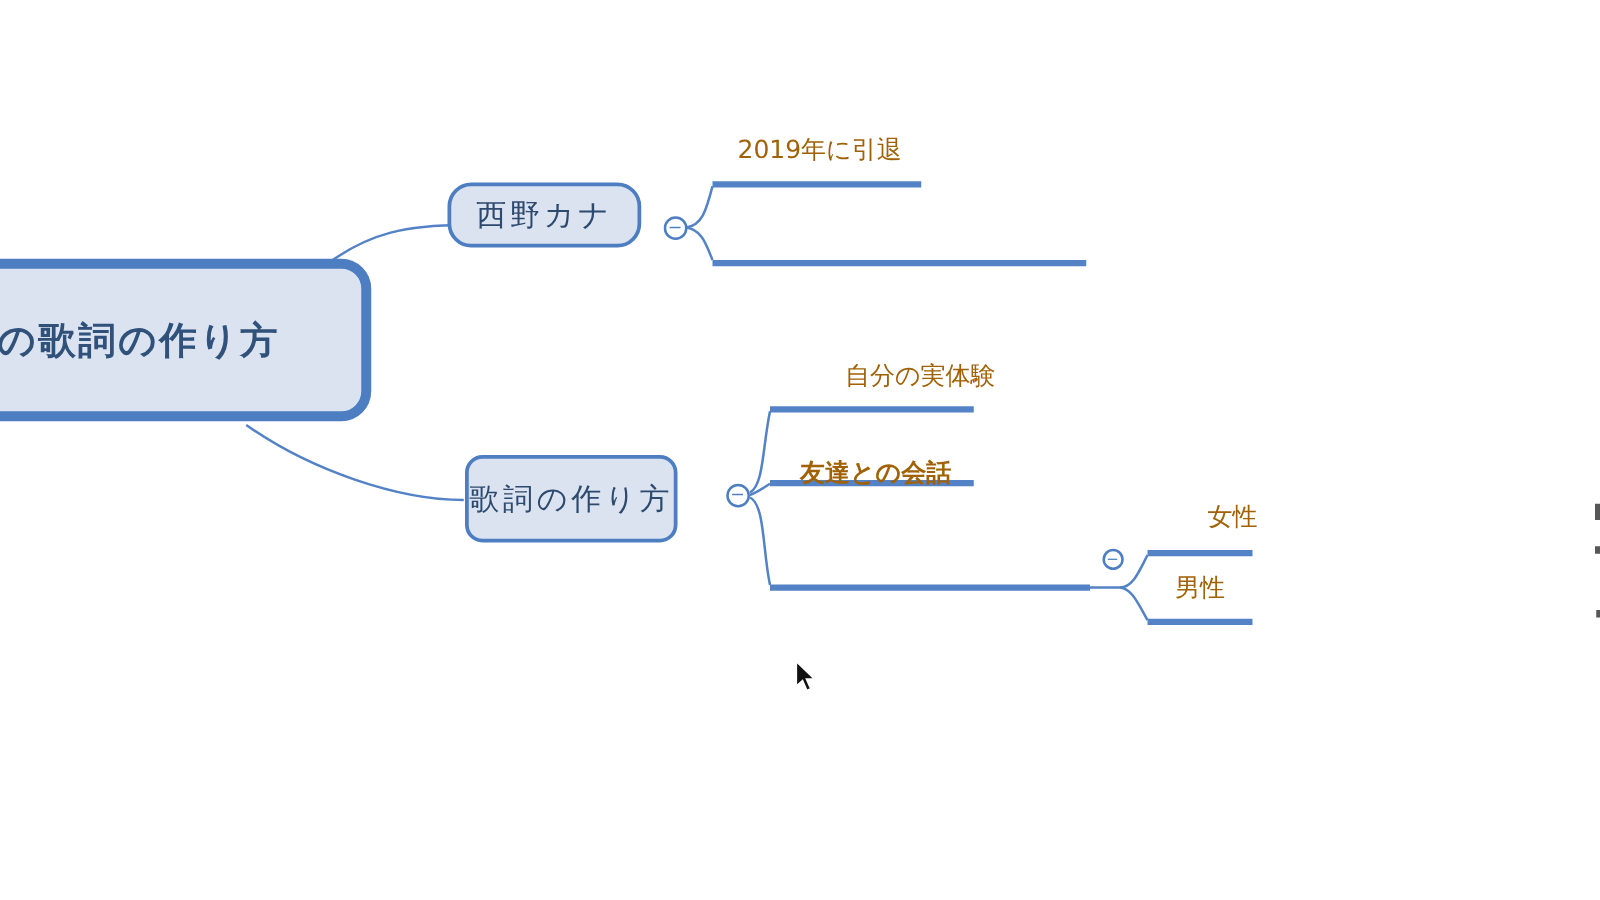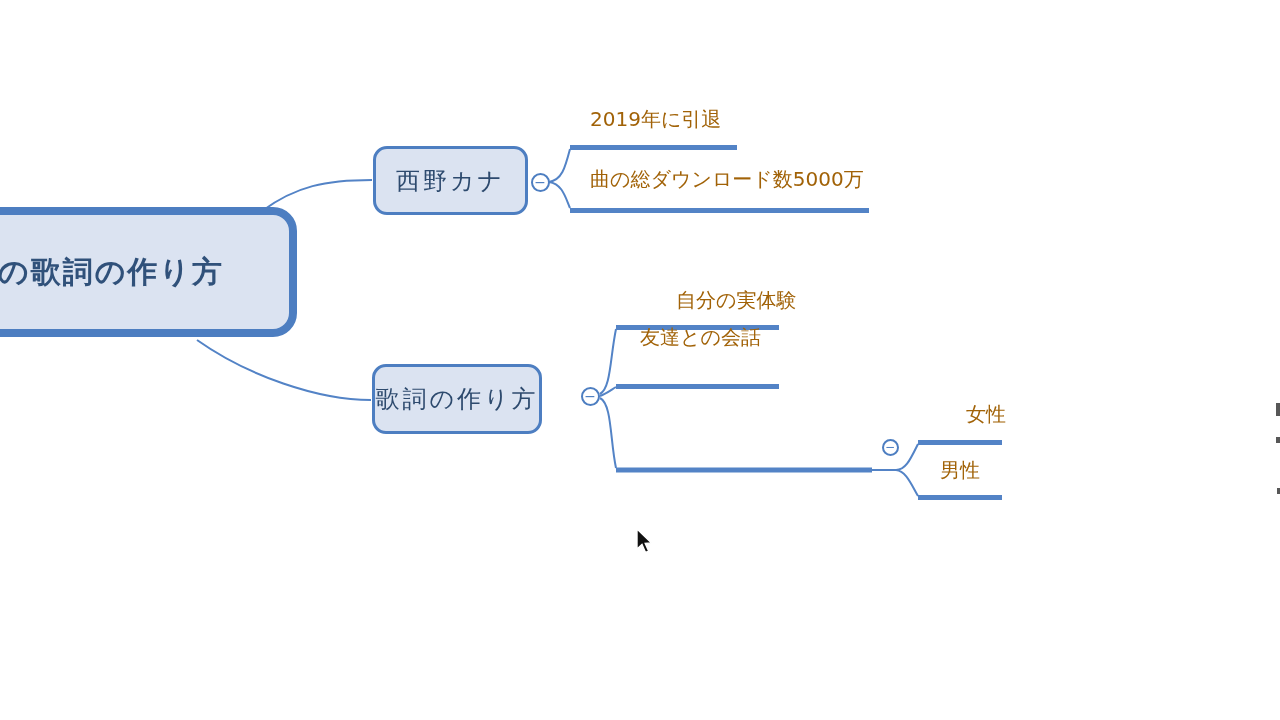--- a/index.html
+++ b/index.html
@@ -95,37 +95,36 @@
       <line x1="616" y1="470" x2="872" y2="470"></line>
       <line x1="918" y1="442.5" x2="1002" y2="442.5"></line>
       <line x1="918" y1="497.5" x2="1002" y2="497.5"></line>
     </g>
   </svg>
 
   <div class="node node-root" style="left:-75px; top:207px; width:372px; height:130px;">
     <span>の歌詞の作り方</span>
   </div>
 
-  <div class="node node-topic" style="left:373px; top:146px; width:155px; height:69px;">
+  <div class="node node-topic" style="left:358px; top:146px; width:155px; height:52px;border-radius:19px;">
     <span>西野カナ</span>
   </div>
   <div class="collapse-btn" style="left:530.5px; top:172.5px;">
     <span>−</span>
   </div>
   <div class="subtopic-label" style="left:590px; top:108px;">2019年に引退</div>
-  <div class="subtopic-label" style="left:590px; top:168px;">曲の総ダウンロード数5000万</div>
 
   <div class="node node-topic" style="left:372px; top:364px; width:170px; height:70px;">
     <span>歌詞の作り方</span>
   </div>
   <div class="collapse-btn" style="left:580.5px; top:386.5px;">
     <span>−</span>
   </div>
   <div class="subtopic-label" style="left:640px; top:289px;margin-left:36px;">自分の実体験</div>
-  <div class="subtopic-label" style="left:640px; top:326px;">友達との会話</div>
+  <div class="subtopic-label" style="left:640px; top:367px;font-weight:bold;">友達との会話</div>
   <div class="collapse-btn small" style="left:881.5px; top:438.5px;">
     <span>−</span>
   </div>
   <div class="subtopic-label" style="left:966px; top:403px;font-family:Liberation Serif, serif;">女性</div>
   <div class="subtopic-label" style="left:940px; top:459px;">男性</div>
 
   <div class="edge-fragment" style="left:1276px; top:403px; width:4px; height:13px;"></div>
   <div class="edge-fragment" style="left:1276px; top:437px; width:4px; height:6px;"></div>
   <div class="edge-fragment" style="left:1277px; top:488px; width:3px; height:6px;"></div>
 

